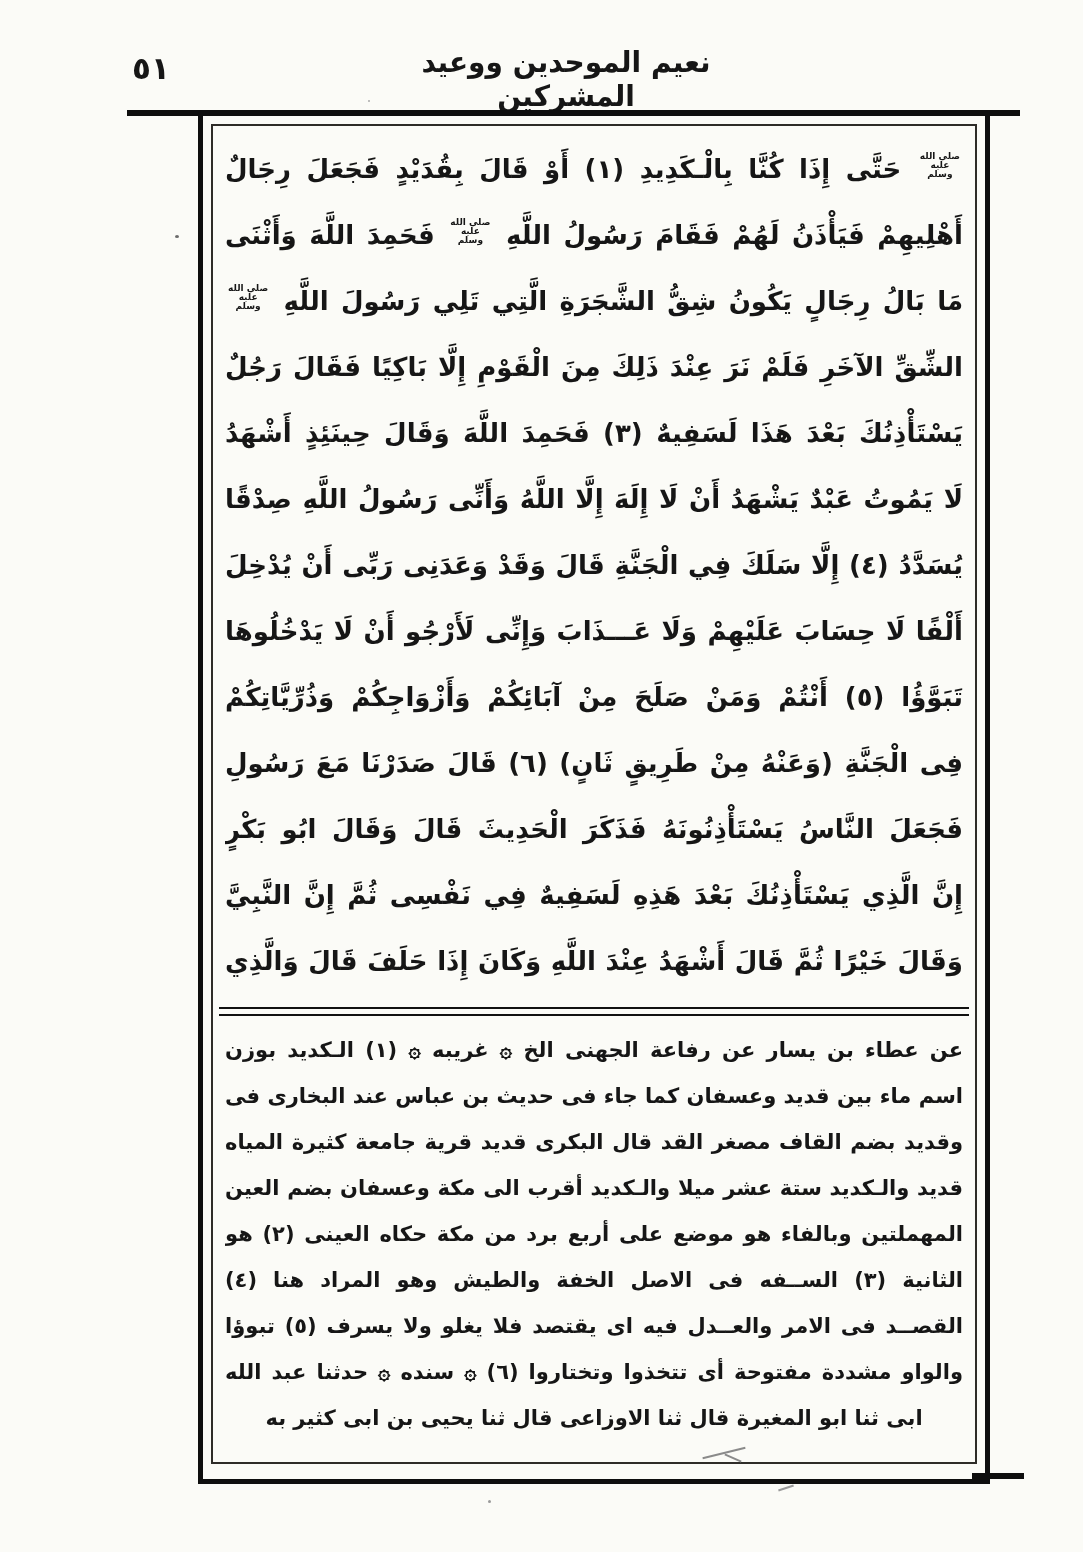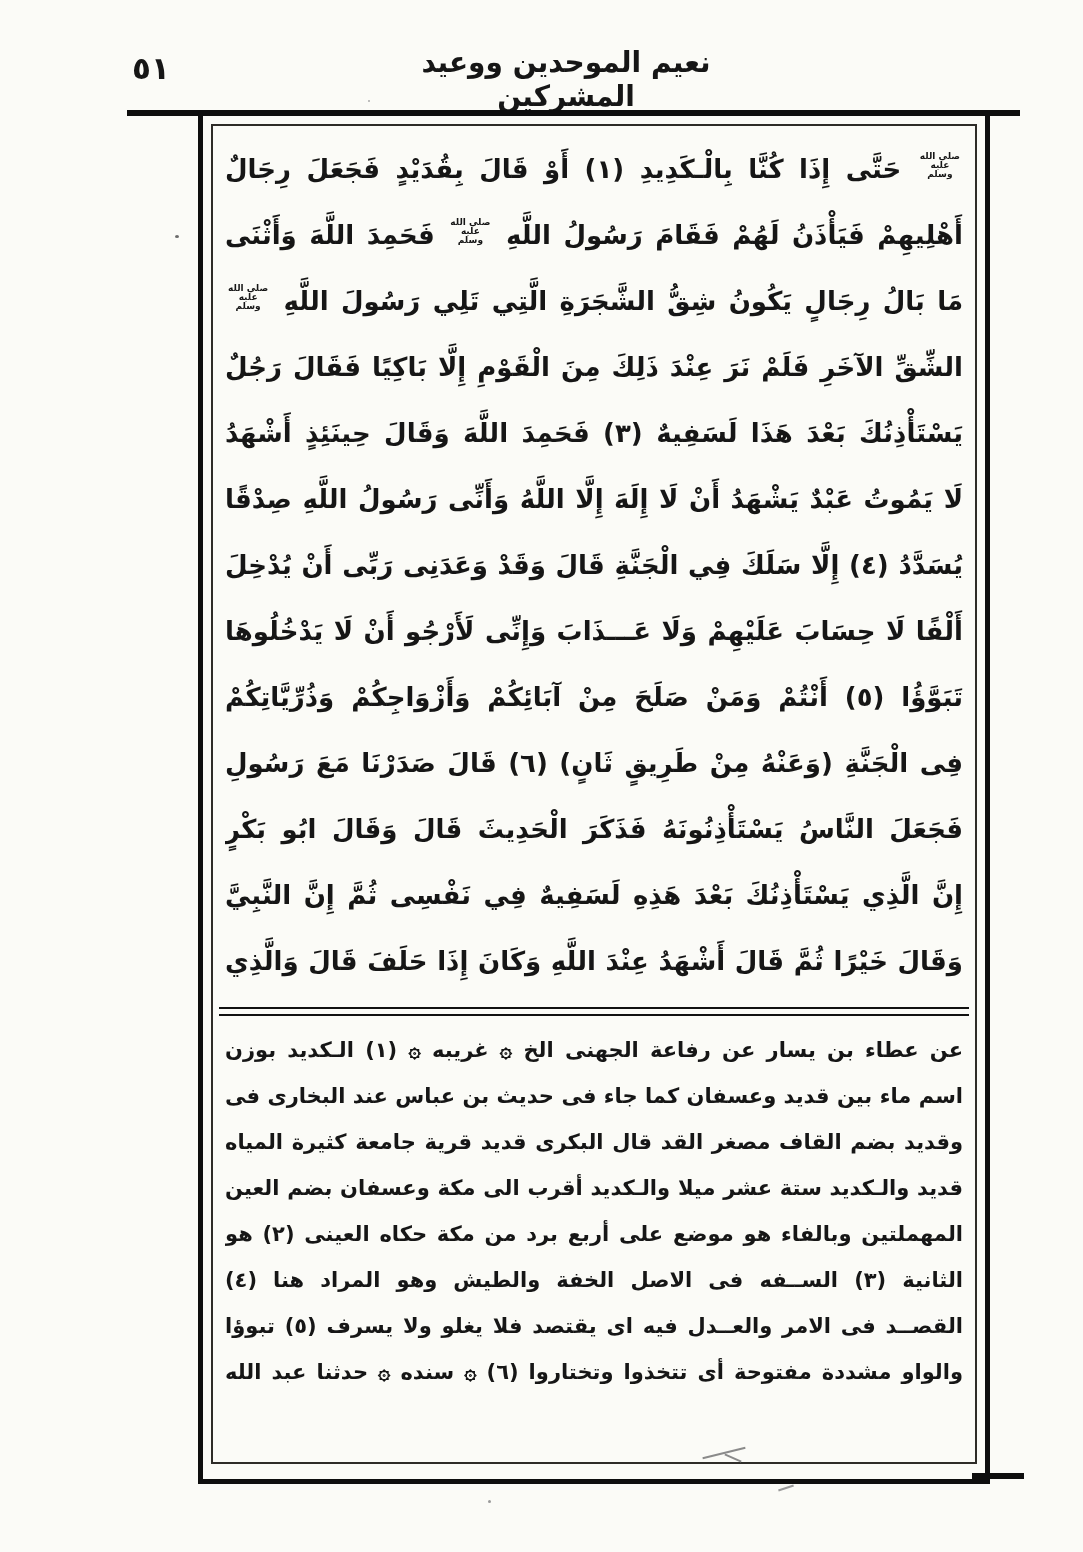--- a/index.html
+++ b/index.html
@@ -120,20 +120,21 @@
 
     <div class="fn-block">
       <div class="fn-line">عن عطاء بن يسار عن رفاعة الجهنى الخ ۞ غريبه ۞ (١) الـكديد بوزن حديد وهو</div>
       <div class="fn-line">اسم ماء بين قديد وعسفان كما جاء فى حديث بن عباس عند البخارى فى باب غزوة الفتح</div>
       <div class="fn-line">وقديد بضم القاف مصغر القد قال البكرى قديد قرية جامعة كثيرة المياه والبساتين وبين</div>
       <div class="fn-line">قديد والـكديد ستة عشر ميلا والـكديد أقرب الى مكة وعسفان بضم العين وسكون السين</div>
       <div class="fn-line">المهملتين وبالفاء هو موضع على أربع برد من مكة حكاه العينى (٢) هو أبو بكر كما فى الرواية</div>
       <div class="fn-line">الثانية (٣) الســفه فى الاصل الخفة والطيش وهو المراد هنا (٤) الســداد معناه</div>
       <div class="fn-line">القصــد فى الامر والعــدل فيه اى يقتصد فلا يغلو ولا يسرف (٥) تبوؤا بفتح الباء</div>
       <div class="fn-line">والواو مشددة مفتوحة أى تتخذوا وتختاروا (٦) ۞ سنده ۞ حدثنا عبد الله حدثنى</div>
+      <div class="fn-line fn-center">ابى ثنا ابو المغيرة قال ثنا الاوزاعى قال ثنا يحيى بن ابى كثير به</div>
     </div>
   </div>
 
   <div class="speck speck-1"></div>
   <div class="speck speck-2"></div>
   <div class="speck speck-3"></div>
   <div class="scratch scratch-a"></div>
   <div class="scratch scratch-b"></div>
   <div class="scratch scratch-c"></div>
 

